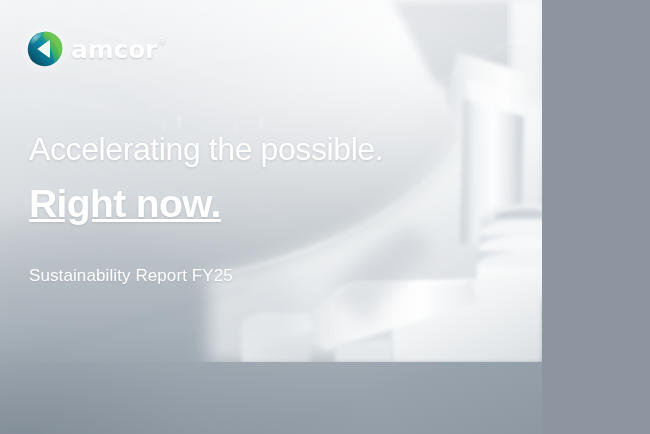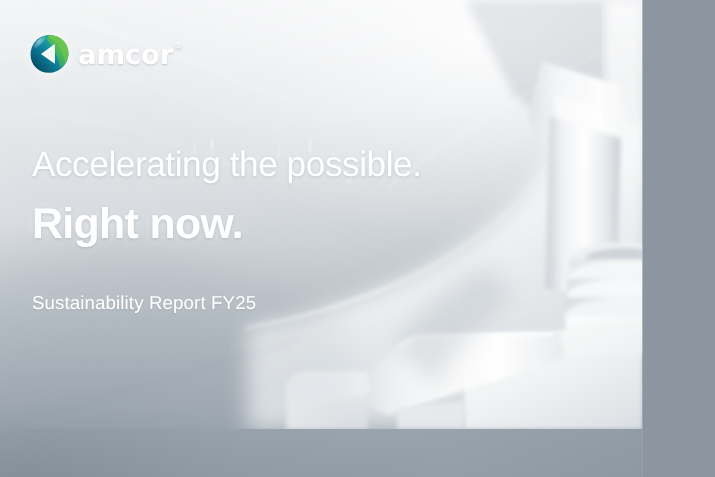--- a/index.html
+++ b/index.html
@@ -2,21 +2,21 @@
 <html><head>
 <meta charset="utf-8">
 <style>
   html, body {
     margin: 0;
     padding: 0;
     background: #8d96a0;
   }
   #cover {
     position: relative;
-    width: 584px;
+    width: 542px;
     height: 434px;
     overflow: hidden;
     font-family: "Liberation Sans", sans-serif;
     background: #a8b0b8;
   }
 
   
   .bg-layer {
     position: absolute;
     inset: 0;
@@ -126,20 +126,21 @@
     position: absolute;
     left: 29px;
     top: 184px;
     color: #ffffff;
     font-size: 39px;
     font-weight: 700;
     line-height: 1;
     letter-spacing: -0.6px;
     white-space: nowrap;
     text-shadow: 0 0 12px rgba(255,255,255,0.30), 0 1px 3px rgba(105,115,128,0.32);
+    text-decoration: underline;
   }
   .subtitle {
     position: absolute;
     left: 29px;
     top: 267px;
     color: #ffffff;
     font-size: 17px;
     font-weight: 400;
     line-height: 1;
     letter-spacing: 0.1px;

